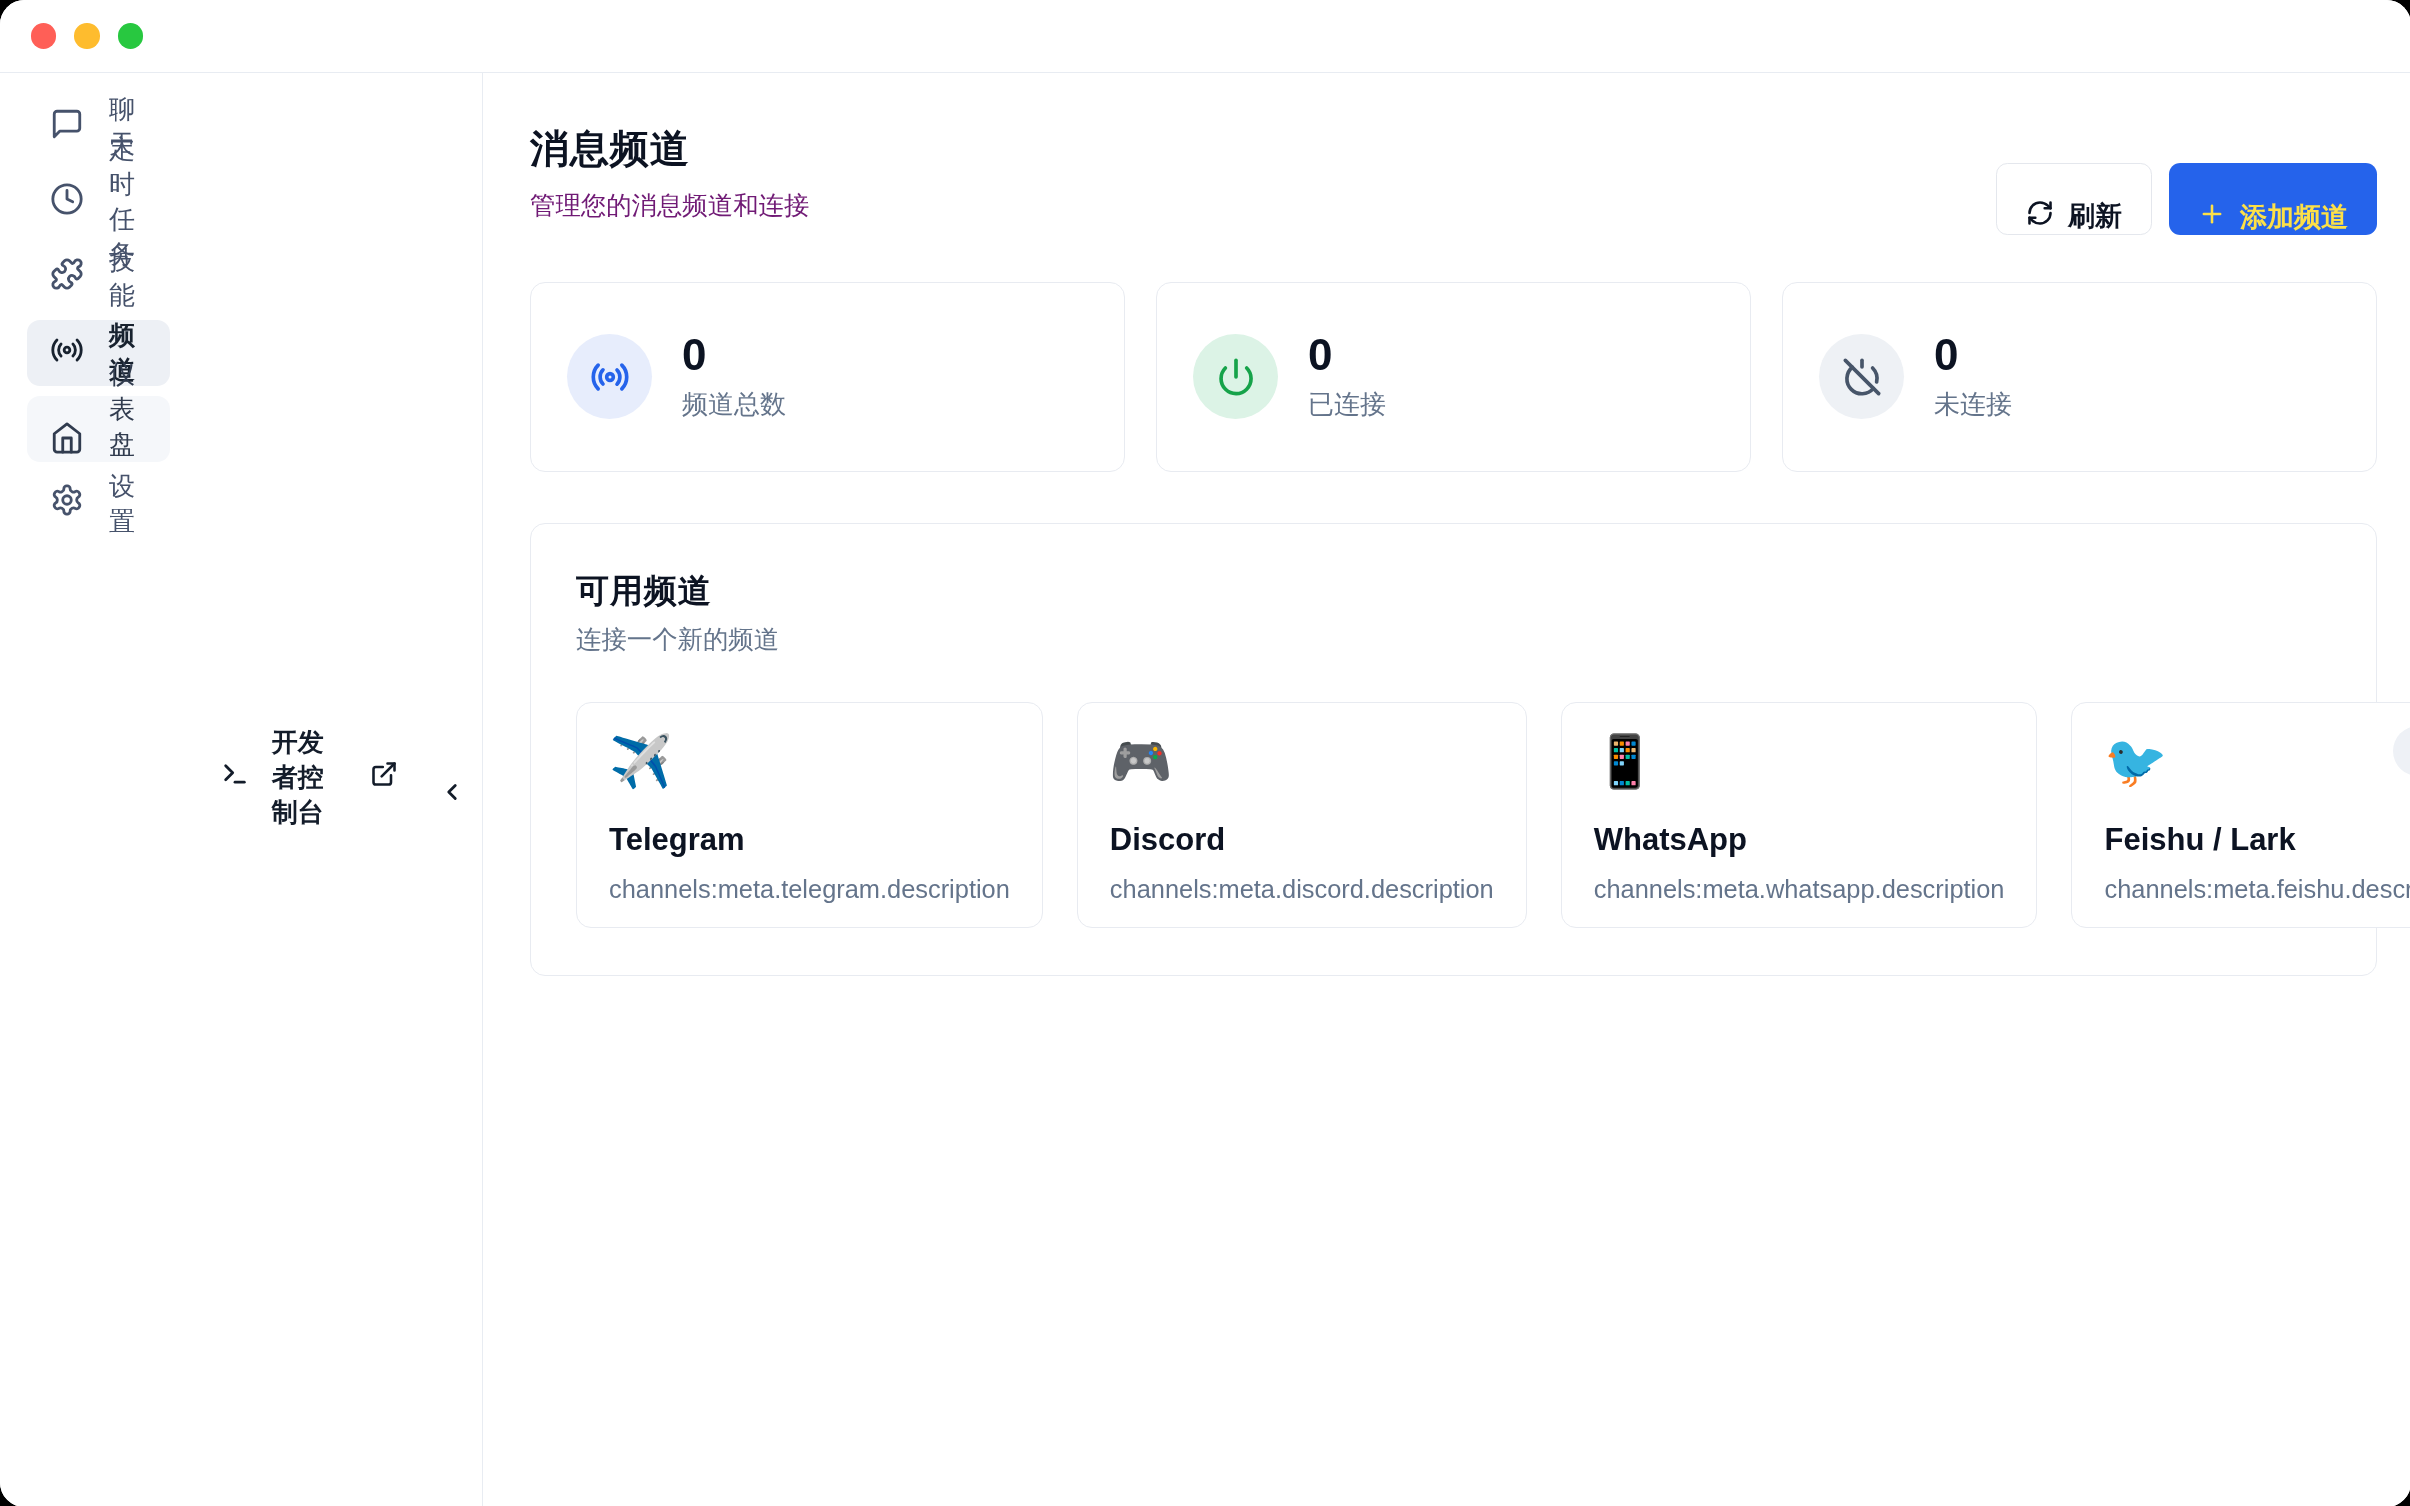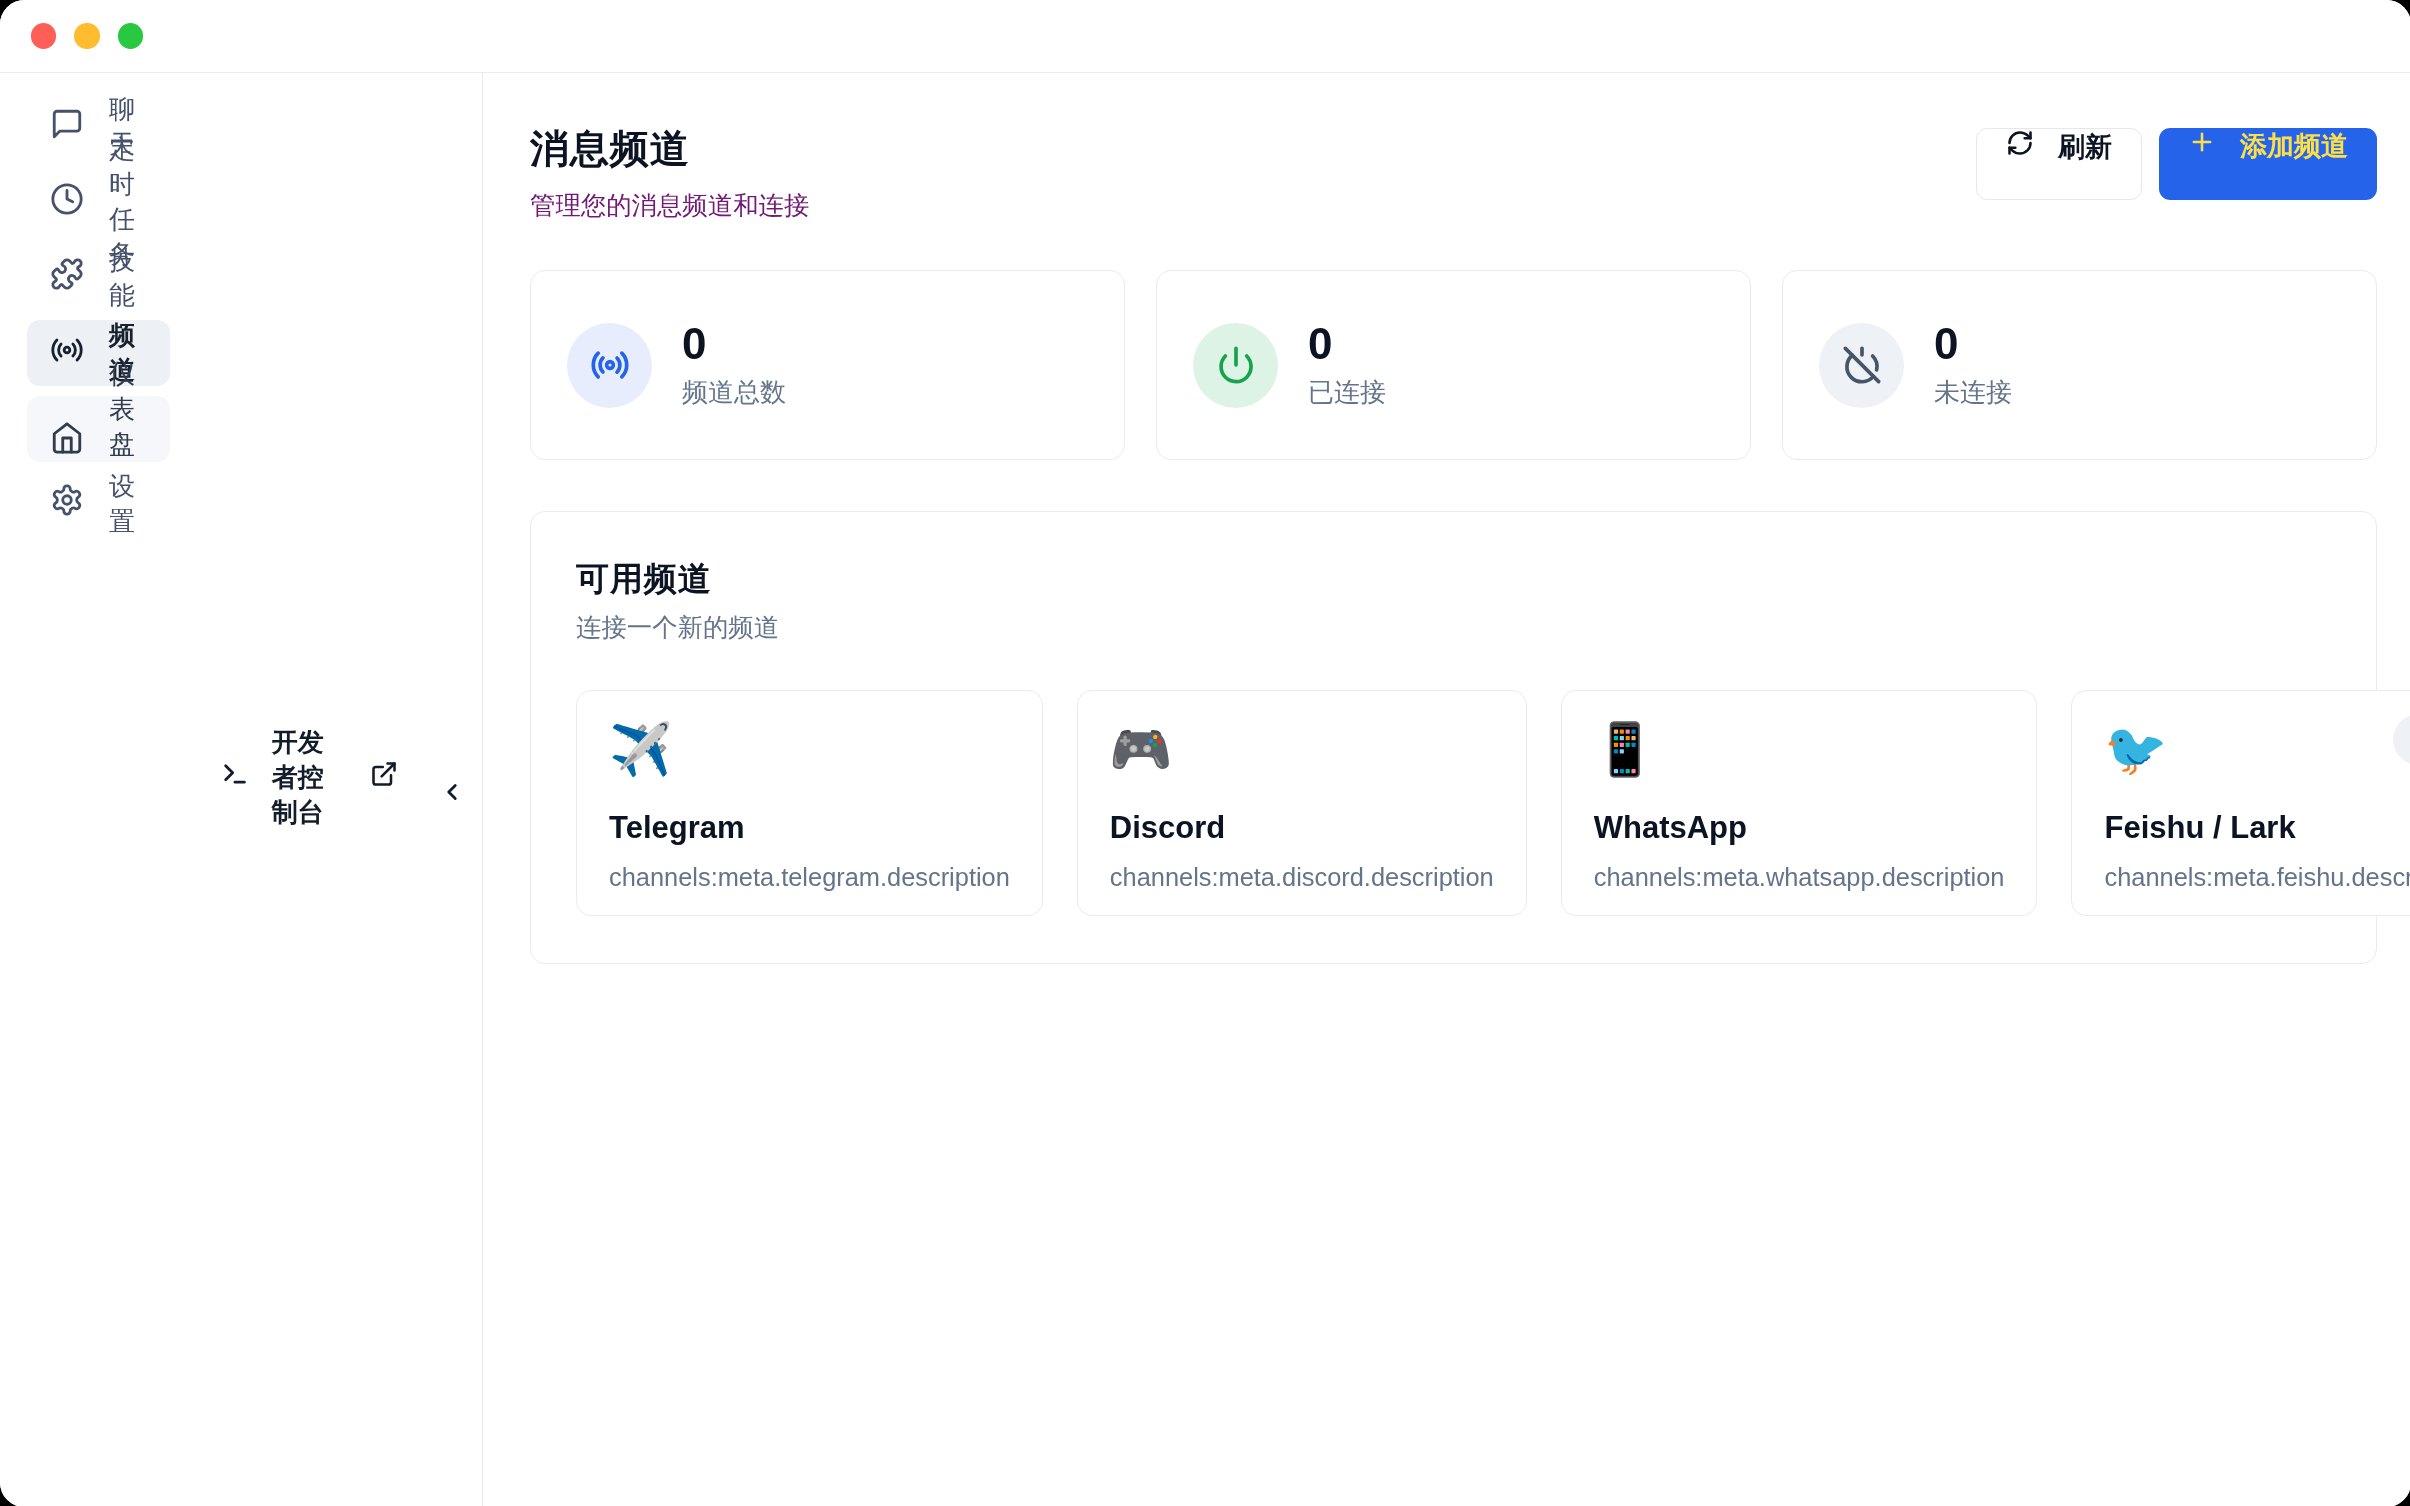--- a/index.html
+++ b/index.html
@@ -63,23 +63,23 @@
     color: #131c2a; background: transparent; border: none;
   }
   .collapse-btn svg { width: 26px; height: 26px; }
   
   .main { flex: 1; padding: 49px 34px 0 47px; overflow: hidden; background: #fff; }
   .page-head { display: flex; justify-content: space-between; align-items: flex-start; }
   .page-title { font-size: 39px; font-weight: 700; color: #0c1322; letter-spacing: 0.9px; }
   .page-sub { font-size: 25.4px; color: #701a75; margin-top: 13px; }
   .head-actions { display: flex; gap: 17px; margin-top: 5.6px; }
   .btn {
-    height: 72px; display: inline-flex; align-items: flex-start; gap: 24px;
+    height: 72px; display: inline-flex; align-items: flex-end; gap: 14px;
     border-radius: 11.3px; font-size: 27px; font-weight: 600;
-    padding: 0 29px; font-family: inherit; cursor: pointer;
+    padding: 0 29px; font-family: inherit; cursor: pointer; margin-top: 35px;
   }
   .btn svg { width: 28px; height: 28px; }
   .btn-refresh { background: #fff; border: 1.9px solid #e4e7ed; color: #0c1322; }
   .btn-add { background: #2563eb; border: none; color: #fde047; }
   
   .stats { display: grid; grid-template-columns: repeat(3, 1fr); gap: 31px; margin-top: 47px; }
   .stat {
     height: 190px; background: #fff;
     border: 1.9px solid #e8ebf1; border-radius: 15px;
     display: flex; align-items: center; gap: 30px; padding: 0 36px;

